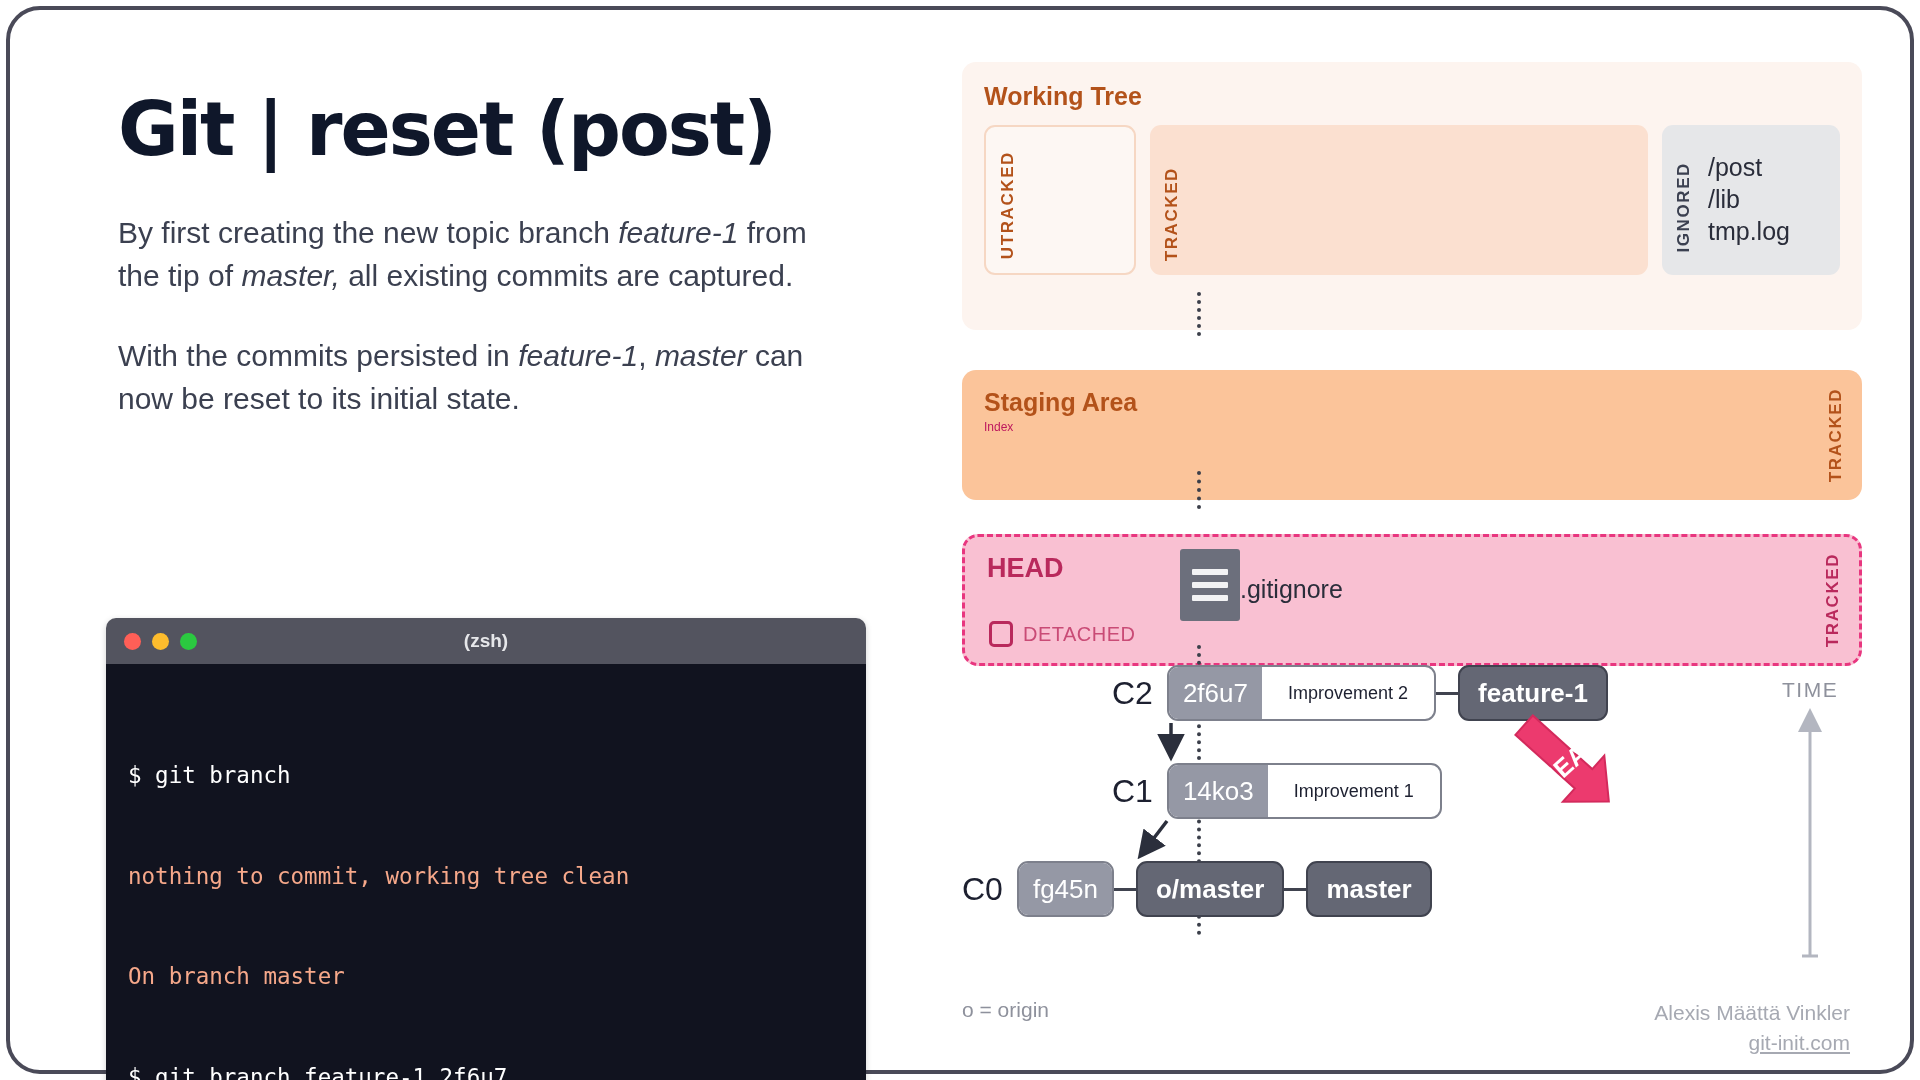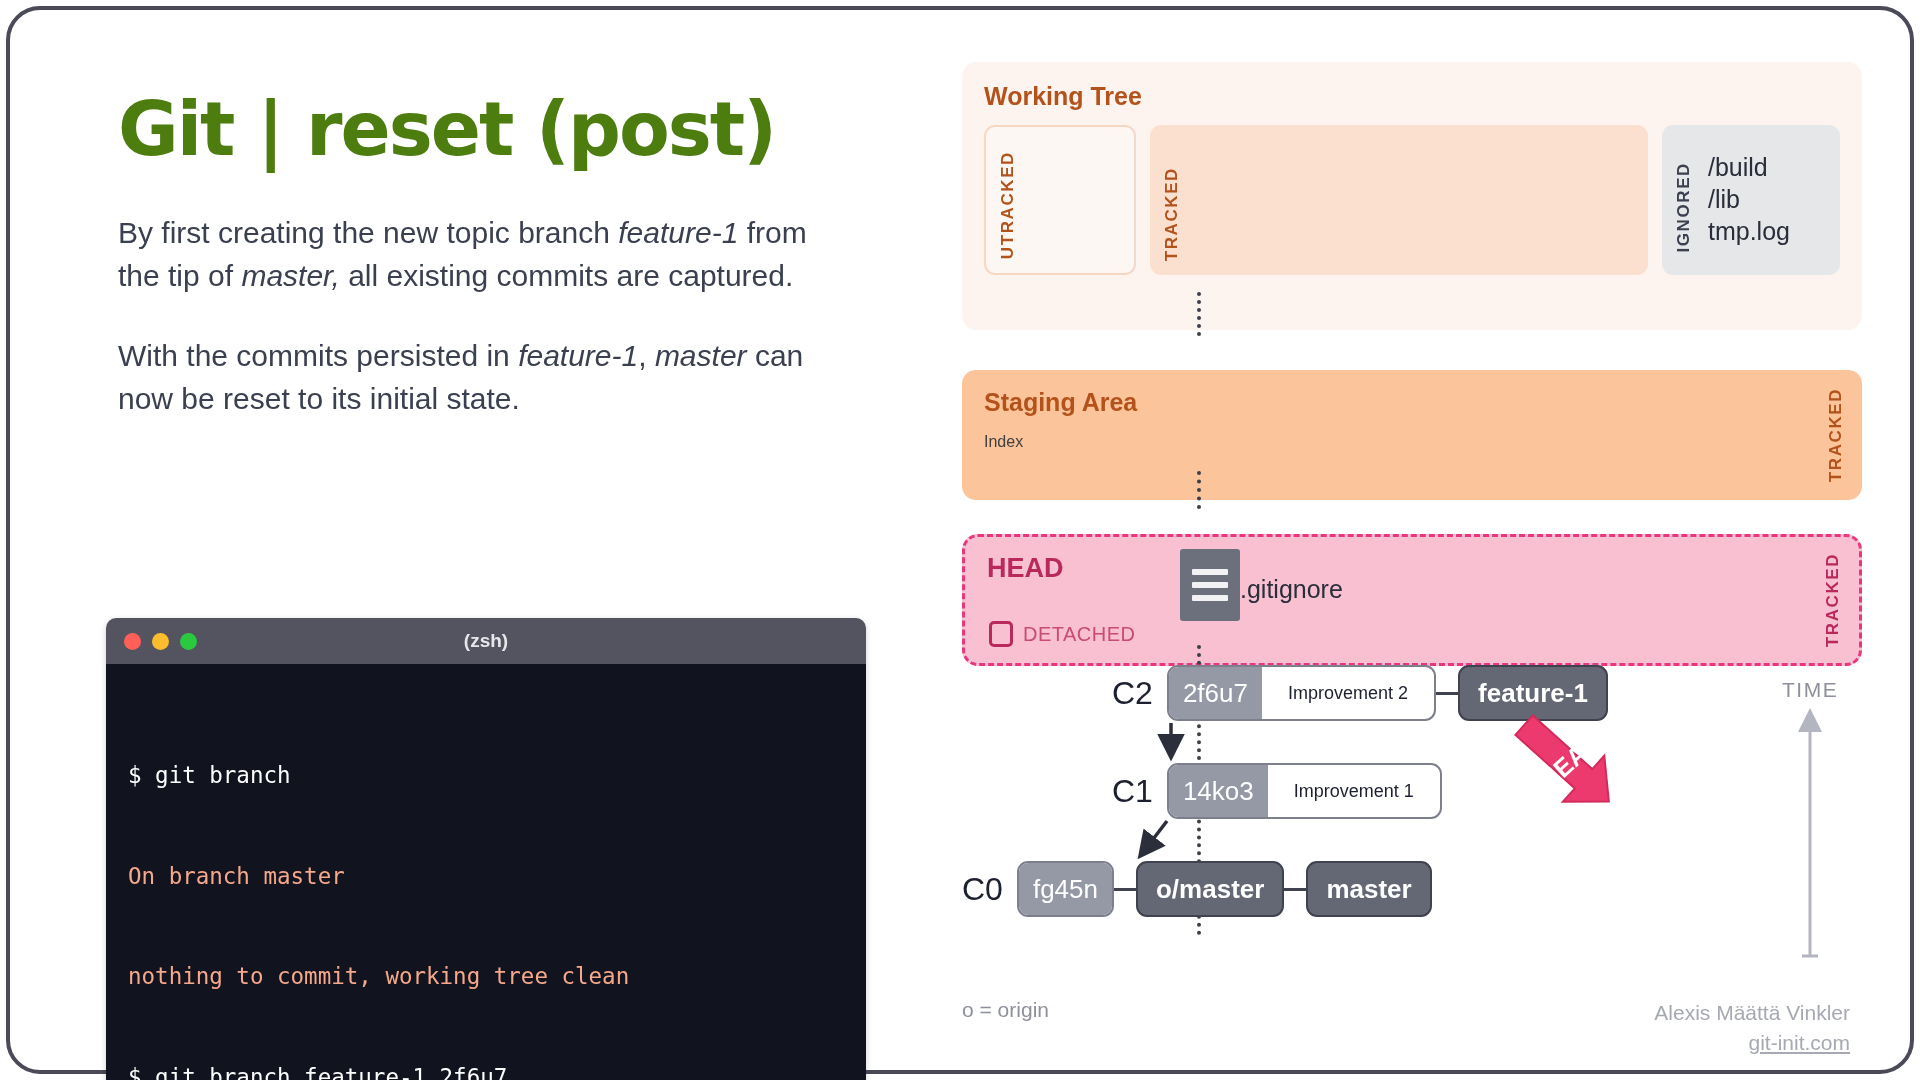--- a/index.html
+++ b/index.html
@@ -17,21 +17,21 @@
     border-radius: 34px;
   }
 
   
   .left { position: absolute; left: 108px; top: 80px; width: 740px; }
   .title {
     font-family: "DejaVu Sans", sans-serif;
     font-weight: bold;
     font-size: 74px;
     letter-spacing: -2px;
-    color: #4d7c0f;
+    color: #0f172a;
     line-height: 1.08;
     white-space: nowrap;
   }
   .paragraph {
     font-size: 30px;
     line-height: 1.42;
     color: #3b4050;
     width: 690px;
   }
   .p1 { margin-top: 42px; }
@@ -75,21 +75,21 @@
 
   .panel { border-radius: 14px; position: relative; }
 
   .wt {
     background: #fdf4ef; height: 268px; padding: 20px 22px 0 22px;
   }
   .panel-title {
     font-size: 25px; font-weight: bold; color: #b3521a;
     font-family: "Liberation Sans", sans-serif;
   }
-  .panel-sub { font-size: 16px; color: #404040; margin-top: 16px; }
+  .panel-sub { font-size: 12px; color: #be185d; margin-top: 3px; }
 
   .wt-row { display: flex; gap: 14px; margin-top: 14px; height: 150px; }
   .box-untracked {
     width: 152px; background: #fdf7f3;
     border: 2px solid #f6d7c3; border-radius: 11px; position: relative;
   }
   .box-tracked {
     flex: 1; background: #fbe0d0; border-radius: 11px; position: relative;
   }
   .box-ignored {
@@ -231,22 +231,22 @@
     <div class="term-bar">
       <div class="dots">
         <span class="dot red"></span>
         <span class="dot yellow"></span>
         <span class="dot green"></span>
       </div>
       <div class="term-title">(zsh)</div>
     </div>
     <div class="term-body">
       <div class="t-cmd">$ git branch</div>
+      <div class="t-out">nothing to commit, working tree clean</div>
       <div class="t-out">On branch master</div>
-      <div class="t-out">nothing to commit, working tree clean</div>
       <div class="t-cmd">$ git branch feature‑1 2f6u7</div>
       
       
       
     </div>
   </div>
 
   <div class="right">
 
     <div class="panel wt">
@@ -254,21 +254,21 @@
       <div class="wt-row">
         <div class="box-untracked">
           <span class="vlabel wt-u">UTRACKED</span>
         </div>
         <div class="box-tracked">
           <span class="vlabel wt-t">TRACKED</span>
         </div>
         <div class="box-ignored">
           <span class="vlabel wt-i">IGNORED</span>
           <div class="ignored-files">
-            <div>/build</div>
+            <div>/post</div>
             <div>/lib</div>
             <div>tmp.log</div>
           </div>
         </div>
       </div>
     </div>
 
     <div class="panel sa">
       <div class="panel-title">Staging Area</div>
       <div class="panel-sub">Index</div>

